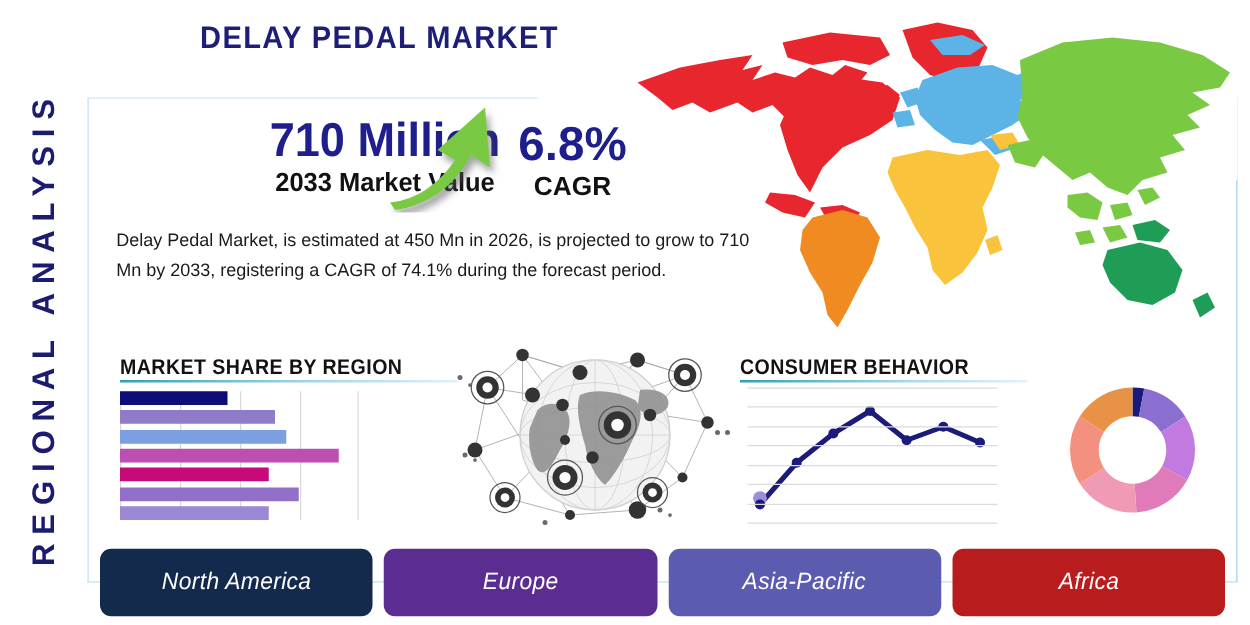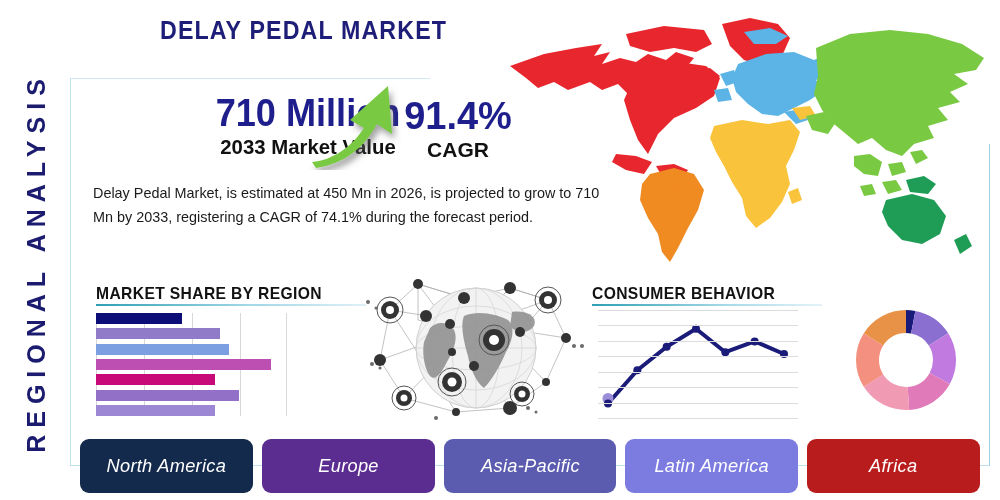--- a/index.html
+++ b/index.html
@@ -133,21 +133,21 @@
       <defs>
         <filter id="ashadow" x="-30%" y="-30%" width="170%" height="170%">
           <feDropShadow dx="3" dy="5" stdDeviation="3" flood-color="#5a5a5a" flood-opacity=".55"></feDropShadow>
         </filter>
       </defs>
       <path filter="url(#ashadow)" d="M12,82 C34,80 52,66 64,48 L50,40 L88,6 L92,54 L77,44 C64,68 44,84 16,88 Z" fill="#7ac943"></path>
     </svg>
   </div>
 
   <div class="cagr">
-    <div class="cagr-value">91.4%</div>
+    <div class="cagr-value">6.8%</div>
     <div class="cagr-label">CAGR</div>
   </div>
 
   <div class="desc">Delay Pedal Market, is estimated at 450 Mn in 2026, is projected to grow to 710 Mn by 2033, registering a CAGR of 74.1% during the forecast period.</div>
 
   <div class="worldmap">
     <svg viewBox="0 0 500 268" width="500" height="268">
 
       <g>
         <path fill="#e8262d" d="M12,62 L46,50 L78,44 L104,40 L96,52 L112,48 L104,60 L122,54 L138,58 L150,50 L168,56 L178,48 L196,54 L186,66 L170,70 L186,72 L176,84 L160,86 L172,92 L158,100 L140,96 L148,86 L130,90 L120,80 L104,86 L92,78 L70,86 L56,78 L40,84 L28,74 Z"></path>
@@ -350,21 +350,18 @@
   <div class="pills" id="pills">
       <div class="pill" style="background: rgb(19, 42, 77);">
         <span>North America</span>
       </div>
       <div class="pill" style="background: rgb(92, 45, 145);">
         <span>Europe</span>
       </div>
       <div class="pill" style="background: rgb(91, 91, 176);">
         <span>Asia-Pacific</span>
       </div>
-      <div class="pill" style="background: rgb(123, 123, 224);">
-        <span>Latin America</span>
-      </div>
       <div class="pill" style="background: #b91c1c;">
         <span>Africa</span>
       </div>
     </div>
 
 </div>
 
 </body></html>

